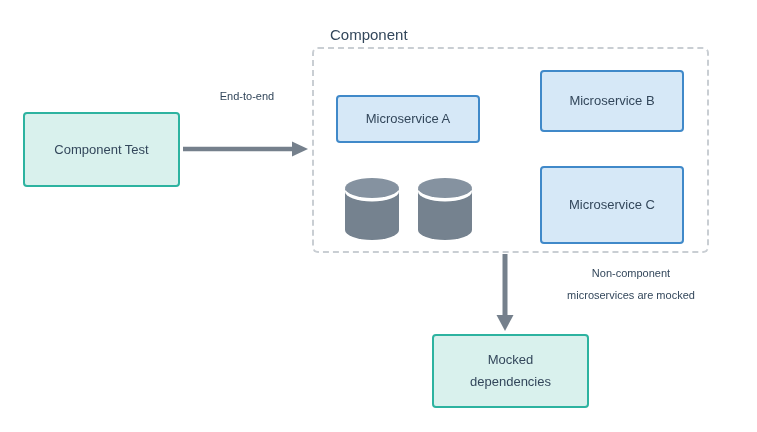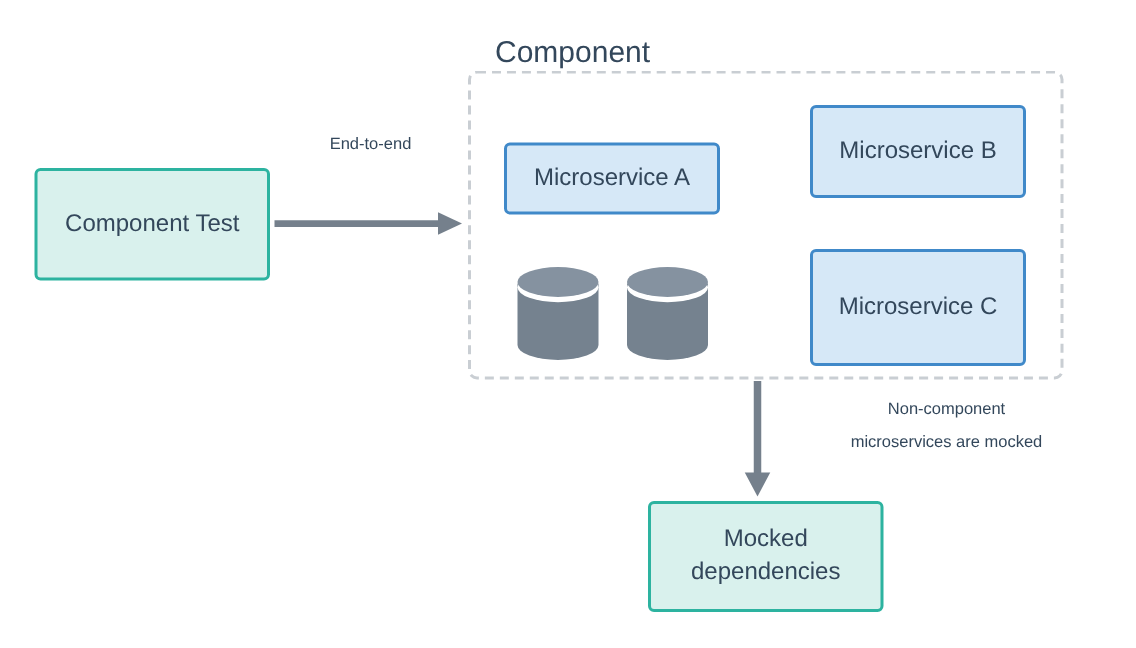--- a/index.html
+++ b/index.html
@@ -13,38 +13,38 @@
     overflow: hidden;
   }
   .node {
     position: absolute;
     box-sizing: border-box;
     border-radius: 4px;
     display: flex;
     align-items: center;
     justify-content: center;
     text-align: center;
-    font-size: 16px;
+    font-size: 13px;
     line-height: 22px;
   }
   .teal { border: 2px solid #2db3a0; background: #d9f1ed; }
   .blue { border: 2px solid #4089c9; background: #d6e8f7; }
   .component-test { left: 23px; top: 112px; width: 157px; height: 75px; }
   .mocked { left: 432px; top: 334px; width: 157px; height: 74px; padding: 0 16px; }
   .group {
     position: absolute;
     left: 312px; top: 47px; width: 397px; height: 206px;
     box-sizing: border-box;
     border: 2px dashed #c9ced3;
     border-radius: 6px;
   }
   .group-label {
     position: absolute;
     left: 330px; top: 25px;
-    font-size: 20px;
+    font-size: 15px;
     line-height: 20px;
   }
   .ms-a { left: 336px; top: 95px;  width: 144px; height: 48px; }
   .ms-b { left: 540px; top: 70px;  width: 144px; height: 62px; }
   .ms-c { left: 540px; top: 166px; width: 144px; height: 78px; }
   .db1 { position: absolute; left: 344px; top: 176px; }
   .db2 { position: absolute; left: 417px; top: 176px; }
   .arrow-right { position: absolute; left: 182px; top: 140px; }
   .arrow-down  { position: absolute; left: 495px; top: 254px; }
   .label-block {

